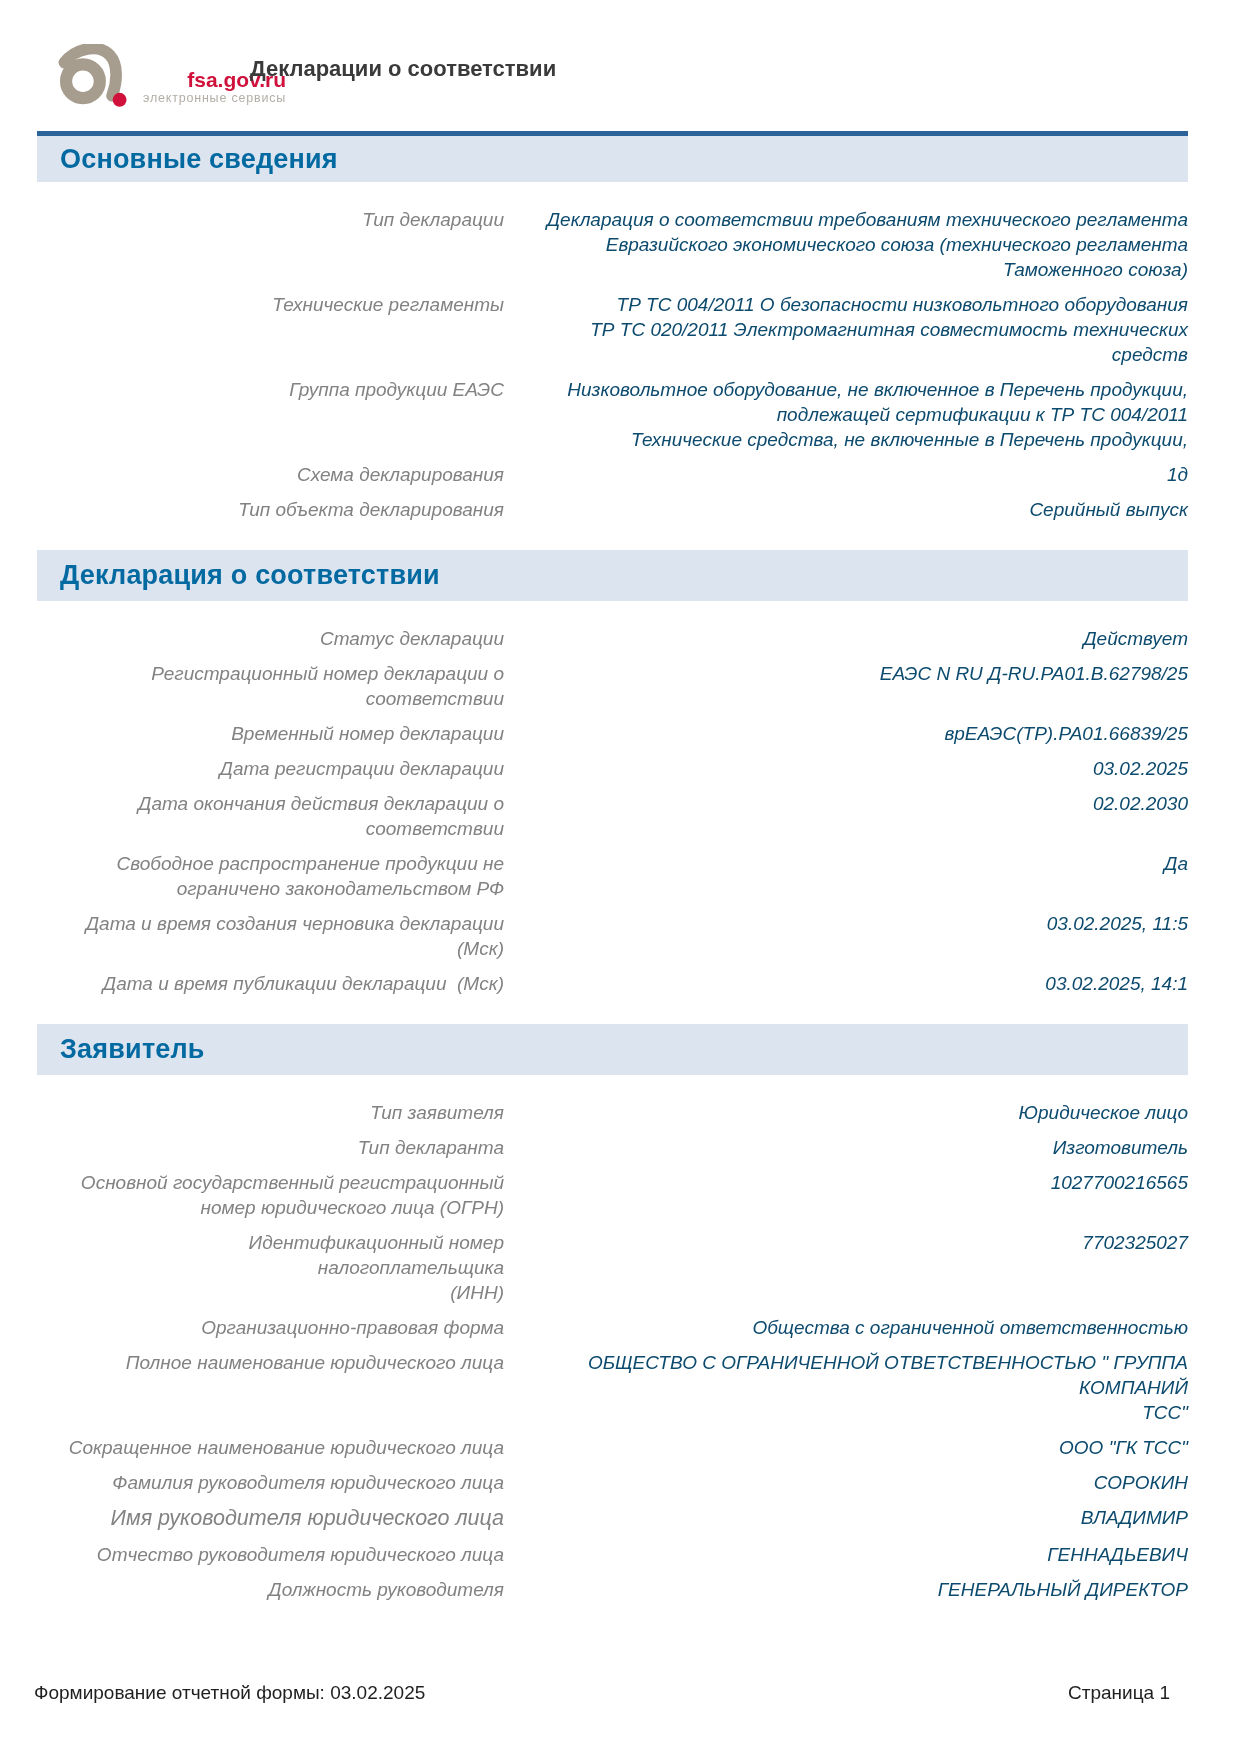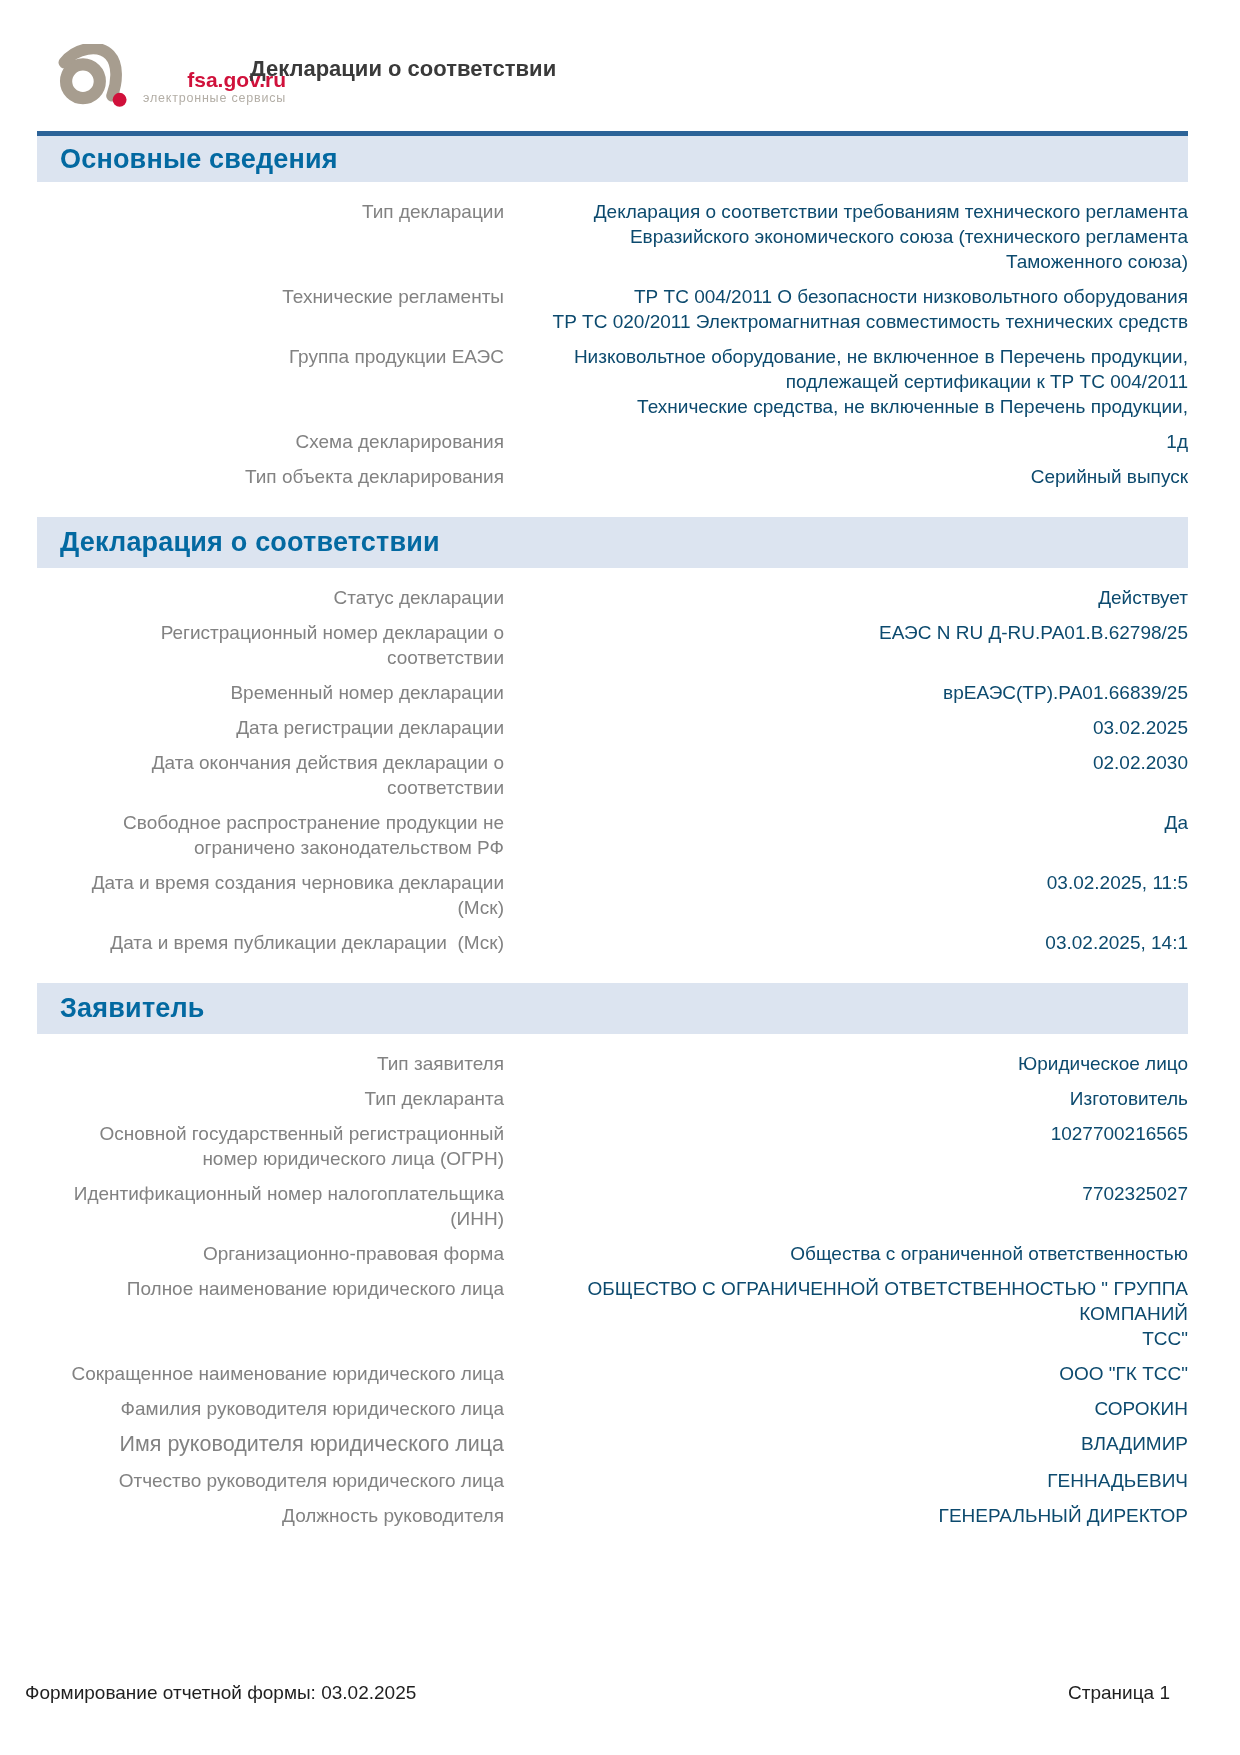--- a/index.html
+++ b/index.html
@@ -43,37 +43,37 @@
   .sec + .sec{margin-top:14px;}
   .band{
     height:51px;background:var(--band-bg);
     display:flex;align-items:center;
     padding-left:23px;box-sizing:border-box;
   }
   .sec.accent .band{border-top:5px solid var(--accent);}
   .band-title{
     font-size:27px;font-weight:bold;color:#0369a1;letter-spacing:0.2px;
   }
-  .rows{padding:12px 0 9px 0;}
+  .rows{padding:20px 0 9px 0;font-style:italic;}
   .row{
     display:flex;align-items:flex-start;
     padding:5px 0;
     font-size:19px;line-height:25px;
   }
   .row .lbl{
     flex:0 0 485px;box-sizing:border-box;
     padding-left:23px;padding-right:18px;
     color:#828282;
   }
   .row .val{flex:1 1 auto;color:#0c4a6e;}
   .row .lbl div,.row .val div{white-space:pre-wrap;}
   .row.lbl-lg .lbl{font-size:21.5px;line-height:27px;}
   
   .footer{
-    position:absolute;left:25px;right:70px;top:1682px;
+    position:absolute;left:34px;right:70px;top:1682px;
     display:flex;justify-content:space-between;
     font-size:19px;color:#1f1f1f;
   }
 </style>
 </head>
 <body>
 
 <div class="page">
 
   <div class="logo">

